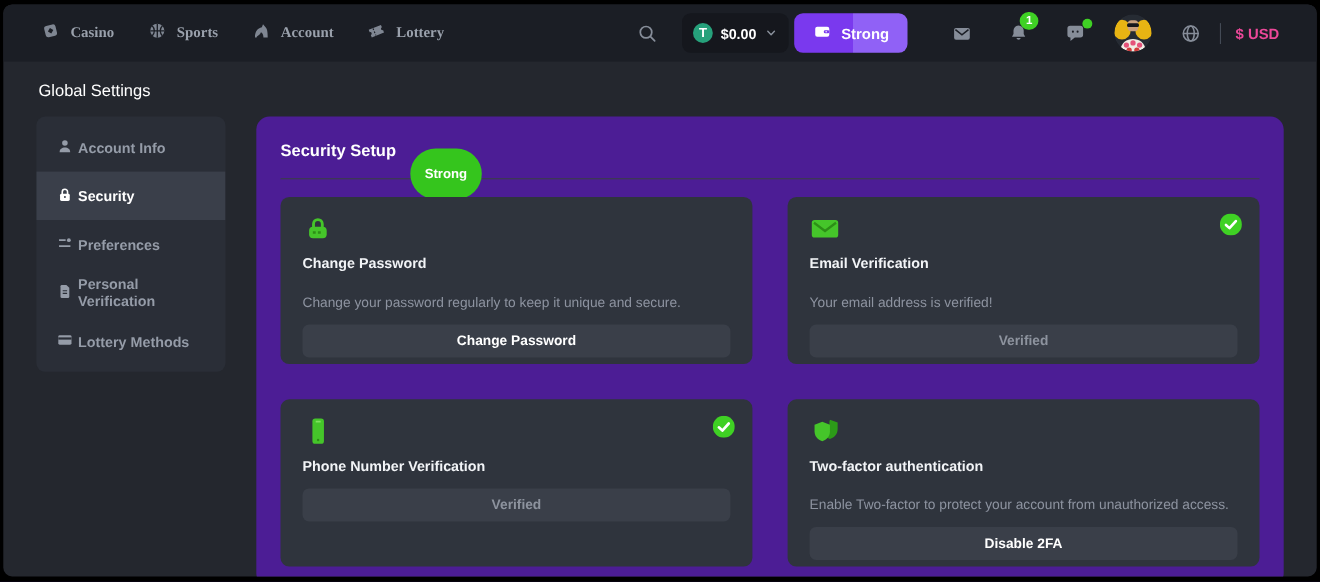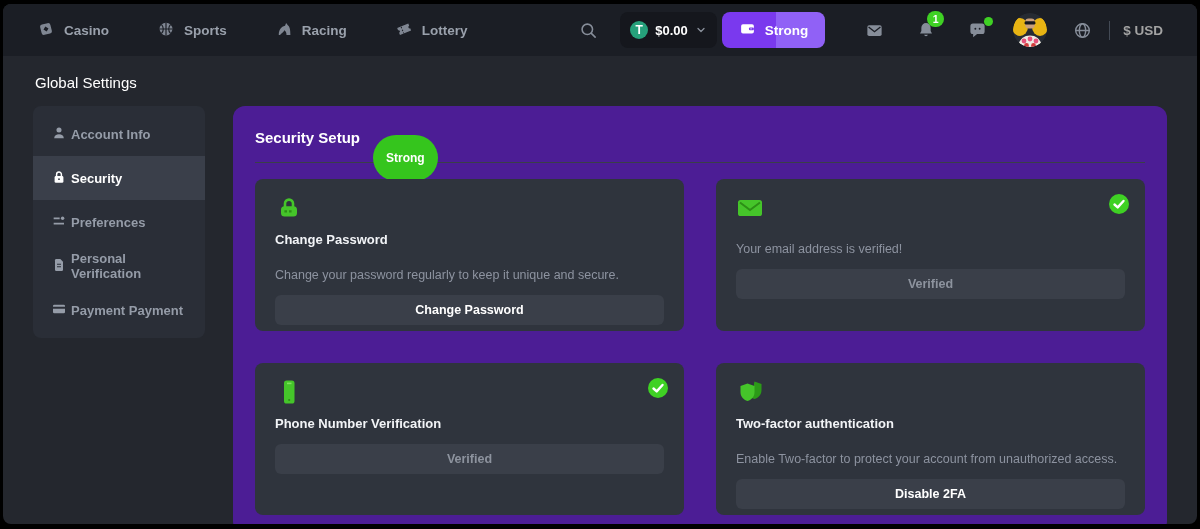--- a/index.html
+++ b/index.html
@@ -9,21 +9,21 @@
     position: absolute; left: 3px; top: 4px; right: 3px; bottom: 5px;
     background: #24272e; border-radius: 8px; overflow: hidden;
     display: flex; flex-direction: column;
   }
 
   
   .navbar {
     height: 52px; flex-shrink: 0; background: #1b1e25;
     display: flex; align-items: center; padding: 0 34px;
   }
-  .nav-links { display: flex; gap: 48px; }
+  .nav-links { display: flex; gap: 30px; font-family: Liberation Serif, serif; }
   .nav-link {
     display: flex; align-items: center; gap: 9px;
     color: #9aa1ac; font-size: 13.5px; font-weight: 600; cursor: pointer;
   }
   .nav-link svg { color: #7f8692; }
   .nav-right { margin-left: auto; display: flex; align-items: center; }
   .icon-btn { color: #868d99; cursor: pointer; position: relative; display: flex; }
   .search-btn { margin-left: 0; }
   .balance-pill {
     margin-left: 22px; height: 36px; background: #15171d; border-radius: 8px;
@@ -51,21 +51,21 @@
     font-size: 10.5px; font-weight: 700; display: flex; align-items: center;
     justify-content: center; padding: 0 4px;
   }
   .chat-dot {
     position: absolute; top: -4px; right: -6px; width: 9px; height: 9px;
     background: #3fd124; border-radius: 50%;
   }
   .avatar { margin-left: 26px; width: 34px; height: 34px; border-radius: 50%; overflow: hidden; cursor: pointer; }
   .globe-btn { margin-left: 26px; }
   .v-divider { margin-left: 17px; width: 1px; height: 19px; background: #434a55; }
-  .currency { margin-left: 13px; color: #a3a3a3; font-size: 13.5px; font-weight: 600; cursor: pointer; }
+  .currency { margin-left: 13px; color: #ec4899; font-size: 13.5px; font-weight: 600; cursor: pointer; }
 
   
   .content { flex: 1; padding: 18px 30px 14px 30px; }
   .page-title { color: #fff; font-size: 15px; font-weight: 400; margin: 0 0 14px 2px; height: 18px; }
   .layout { display: flex; gap: 28px; align-items: flex-start; }
 
   .sidebar { width: 172px; background: #2a2e37; border-radius: 8px; padding: 6px 0; overflow: hidden; }
   .side-item {
     height: 44px; display: flex; align-items: center; gap: 4px;
     padding: 0 18px; color: #959ca8; font-size: 13px; font-weight: 600; cursor: pointer;
@@ -124,21 +124,21 @@
             </svg>
         </span>
         <span>Sports</span>
       </div>
       <div class="nav-link">
         <span>
           <svg width="18" height="18" viewBox="0 0 24 24">
               <path d="M5 20c0-7 3.2-11 8.4-12.2L14.8 4l2.6 3.2c2.3 1.8 3.1 5.6 3.1 12.8h-5.2c0-3.2-1-5.2-3-6.3-.5 2-1.9 3.2-3.6 4.3-1.1.7-1.7 1.3-1.7 2z" fill="currentColor"></path>
             </svg>
         </span>
-        <span>Racing</span>
+        <span>Account</span>
       </div>
       <div class="nav-link">
         <span>
           <svg width="18" height="18" viewBox="0 0 24 24">
               <g transform="rotate(-22 12 12)">
                 <path d="M4 7.5h16v3.2a1.8 1.8 0 000 3.6v3.2H4v-3.2a1.8 1.8 0 000-3.6z" fill="currentColor"></path>
                 <line x1="9.5" y1="8" x2="9.5" y2="17" stroke="#1b1e25" stroke-width="1.4" stroke-dasharray="2 2"></line>
               </g>
             </svg>
         </span>
@@ -280,21 +280,21 @@
           </span>
           <span>Personal Verification</span>
         </div>
         <div class="side-item">
           <span>
             <svg width="16" height="16" viewBox="0 0 24 24">
                 <rect x="3" y="5.5" width="18" height="13" rx="2" fill="currentColor"></rect>
                 <rect x="3" y="8.6" width="18" height="3" fill="#2a2e37"></rect>
               </svg>
           </span>
-          <span>Payment Payment</span>
+          <span>Lottery Methods</span>
         </div>
       </div>
 
       <div class="panel">
         <div class="panel-head">
           <span class="panel-title">Security Setup</span>
           <span class="strength-badge">Strong</span>
         </div>
         <div class="h-divider"></div>
 
@@ -319,20 +319,21 @@
                   <rect x="2" y="5" width="24" height="16" rx="2.6" fill="#45c52a"></rect>
                   <polyline points="4,7.5 14,15 24,7.5" stroke="#2c8f16" stroke-width="2" fill="none"></polyline>
                 </svg>
             </div>
             <span class="check-badge">
               <svg width="20" height="20" viewBox="0 0 20 20">
                   <circle cx="10" cy="10" r="10" fill="#3fd124"></circle>
                   <polyline points="5.5,10.5 8.7,13.4 14.5,7" stroke="#fff" stroke-width="2.4" fill="none" stroke-linecap="round" stroke-linejoin="round"></polyline>
                 </svg>
             </span>
+            <div class="card-title">Email Verification</div>
             <div class="card-desc">Your email address is verified!</div>
             <button class="card-btn muted">Verified</button>
           </div>
 
           <div class="card">
             <div class="card-icon">
               <svg width="28" height="26" viewBox="0 0 26 26">
                   <rect x="8" y="1.5" width="10.5" height="23" rx="2.6" fill="#45c52a"></rect>
                   <line x1="11" y1="4.4" x2="15.5" y2="4.4" stroke="#7fe25f" stroke-width="1.6"></line>
                   <circle cx="13.2" cy="21" r="1.1" fill="#2c8f16"></circle>

